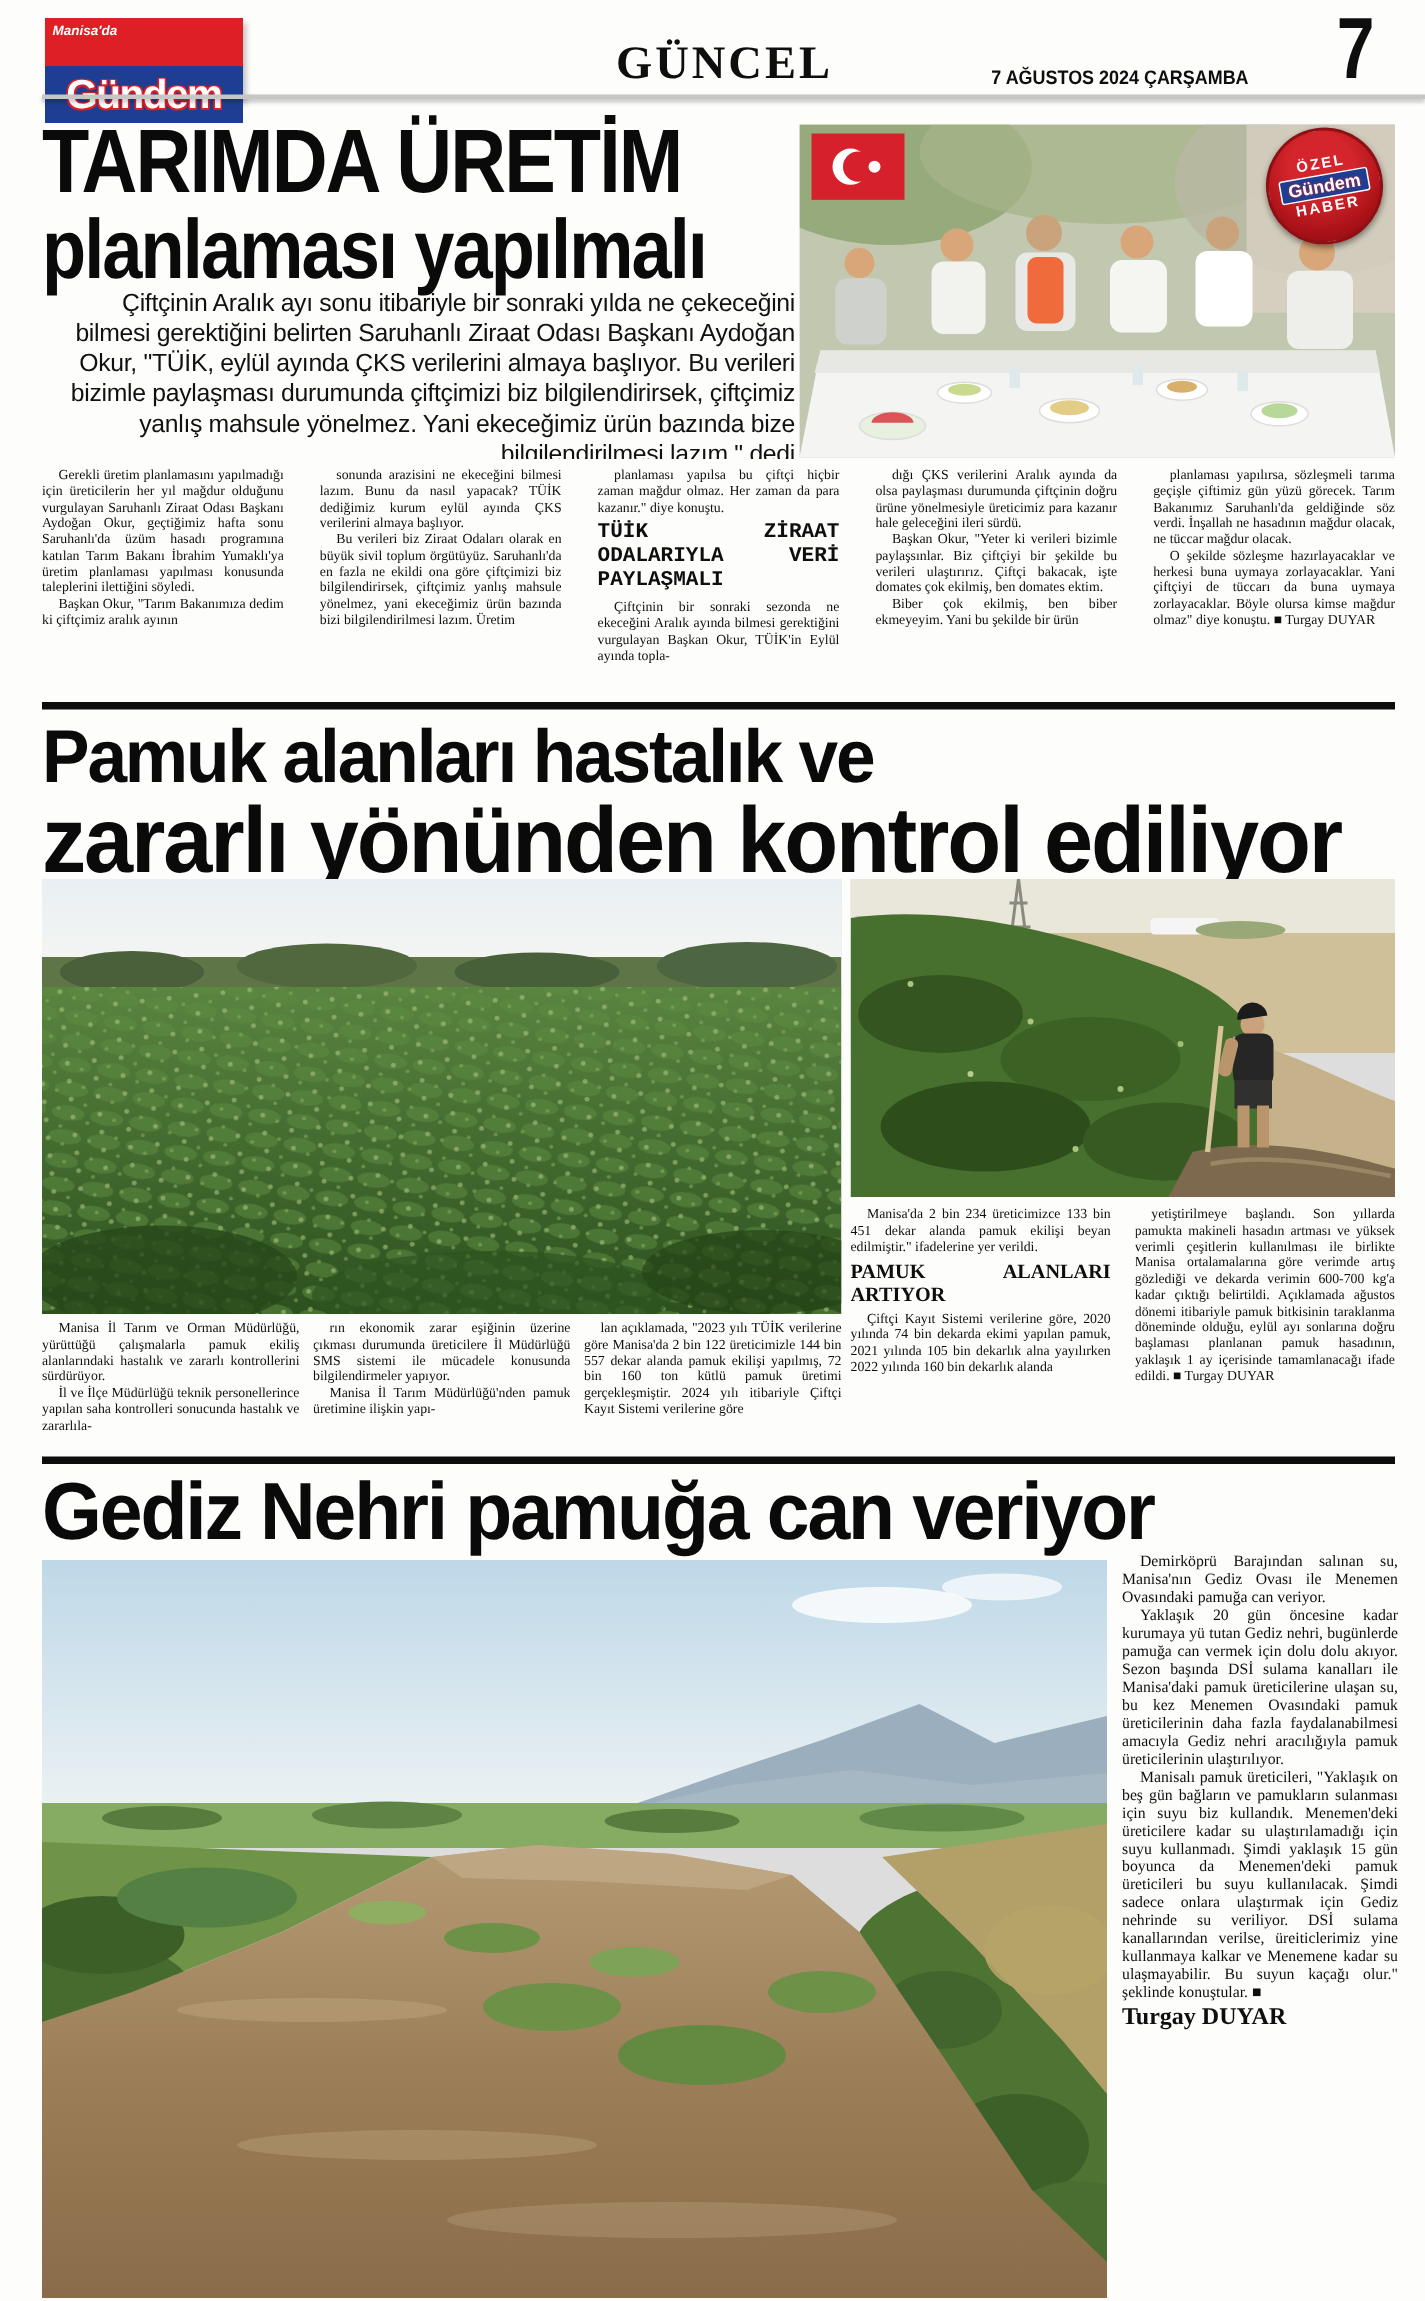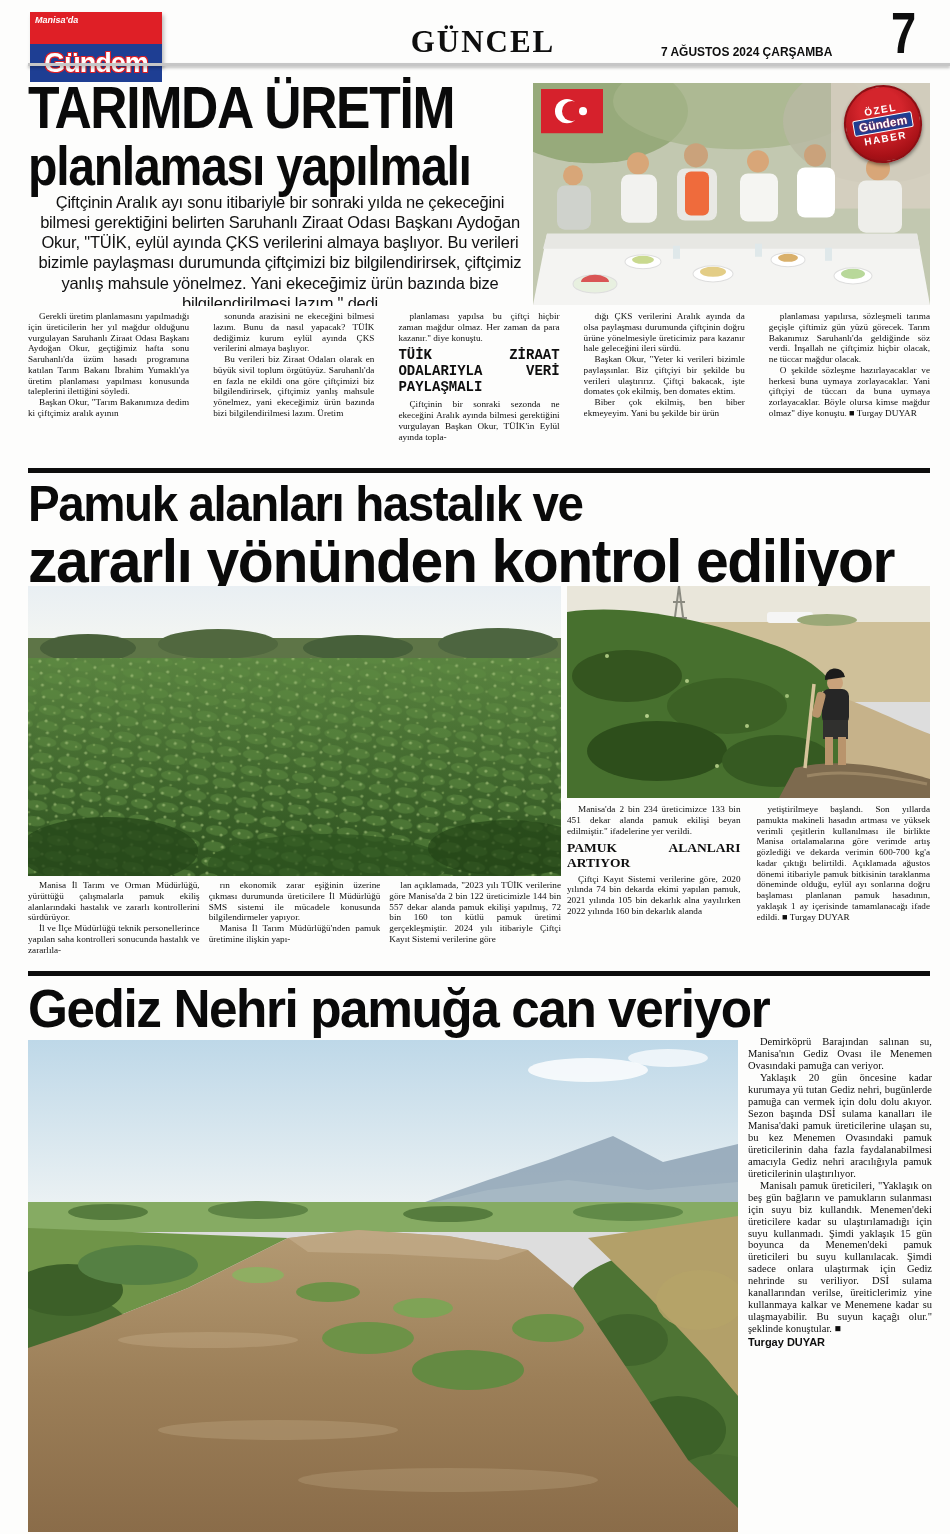--- a/index.html
+++ b/index.html
@@ -20,34 +20,34 @@
   .hl-inner{display:inline-block;transform-origin:0 50%;}
   .rule{background:#0d0d0d;}
 
   
   .cols{display:grid;column-gap:9px;font-family:"Liberation Serif",serif;font-size:9.2px;line-height:1.17;text-align:justify;overflow:hidden;}
   .cols p{margin:0;text-indent:11px;}
   .col{overflow:hidden;}
   .col-subhead{font-family:Liberation Mono, monospace;font-weight:bold;font-size:14px;line-height:1.12;margin:5px 0 4px;}
   .col-subhead2{font-family:"Liberation Serif",serif;font-weight:bold;font-size:13.5px;line-height:1.12;margin:4px 0 3px;}
 
-  .lead{font-size:16.5px;line-height:1.22;letter-spacing:-.2px;font-weight:500;text-align:center;color:#111;}
+  .lead{font-size:16.5px;line-height:1.22;letter-spacing:-.2px;font-weight:500;text-align:right;color:#111;}
 
   .photo{overflow:hidden;background:#ddd;}
   .photo svg{display:block;width:100%;height:100%;}
 
   
   .badge{position:absolute;right:8px;top:2px;width:74px;height:74px;border-radius:50%;background:radial-gradient(circle at 50% 32%,#d4252c 0 34%,#a81117 72%,#7c0d12 100%);border:2px solid #8e0f14;color:#fff;display:flex;flex-direction:column;align-items:center;justify-content:center;transform:rotate(-10deg);box-shadow:0 2px 4px rgba(0,0,0,.45);}
   .badge-top,.badge-bot{font-size:10px;font-weight:800;letter-spacing:1.5px;}
   .badge-mid{background:#1e3e93;border:1px solid #fff;font-size:12px;font-weight:800;padding:0 5px;border-radius:2px;margin:1px 0;text-shadow:0 0 2px #d22;}
 
   
   .col-art3{font-family:"Liberation Serif",serif;font-size:10.5px;line-height:1.14;text-align:justify;overflow:hidden;}
   .col-art3 p{margin:0;text-indent:12px;}
-  .byline{font-family:Liberation Sans, sans-serif;font-weight:800;font-size:11px;text-indent:0 !important;margin-top:1px !important;}
+  .byline{font-family:Liberation Serif, serif;font-weight:800;font-size:16px;text-indent:0 !important;margin-top:1px !important;}
 </style>
 </head>
 <body>
 
 <div class="abs logo">
   <div class="logo-strip">Manisa'da</div>
   <div class="logo-main">Gündem</div>
 </div>
 <div class="abs section-title">GÜNCEL</div>
 <div class="abs issue-date">7 AĞUSTOS 2024 ÇARŞAMBA</div>
@@ -132,21 +132,21 @@
     <div>
         <p>Çiftçinin bir sonraki sezonda ne ekeceğini Aralık ayında bilmesi gerektiğini vurgulayan Başkan Okur, TÜİK'in Eylül ayında topla-</p>
       </div>
   </div>
   <div class="col">
       <p>dığı ÇKS verilerini Aralık ayında da olsa paylaşması durumunda çiftçinin doğru ürüne yönelmesiyle üreticimiz para kazanır hale geleceğini ileri sürdü.</p>
       <p>Başkan Okur, "Yeter ki verileri bizimle paylaşsınlar. Biz çiftçiyi bir şekilde bu verileri ulaştırırız. Çiftçi bakacak, işte domates çok ekilmiş, ben domates ektim.</p>
       <p>Biber çok ekilmiş, ben biber ekmeyeyim. Yani bu şekilde bir ürün</p>
     </div>
   <div class="col">
-      <p>planlaması yapılırsa, sözleşmeli tarıma geçişle çiftimiz gün yüzü görecek. Tarım Bakanımız Saruhanlı'da geldiğinde söz verdi. İnşallah ne çiftçimiz hiçbir olacak, ne tüccar mağdur olacak.</p>
+      <p>planlaması yapılırsa, sözleşmeli tarıma geçişle çiftimiz gün yüzü görecek. Tarım Bakanımız Saruhanlı'da geldiğinde söz verdi. İnşallah ne hasadının mağdur olacak, ne tüccar mağdur olacak.</p>
       <p>O şekilde sözleşme hazırlayacaklar ve herkesi buna uymaya zorlayacaklar. Yani çiftçiyi de tüccarı da buna uymaya zorlayacaklar. Böyle olursa kimse mağdur olmaz" diye konuştu. ■ Turgay DUYAR</p>
     </div>
 </div>
 
 <div class="abs rule" style="left:28px;top:468px;width:902px;height:5px;"></div>
 
 <div class="abs headline" style="left:28px;top:479px;font-size:50px;">
   <span class="hl-inner" style="transform:scaleX(.95);">Pamuk alanları hastalık ve</span>
 </div>
 <div class="abs headline" style="left:28px;top:530px;font-size:62px;">

